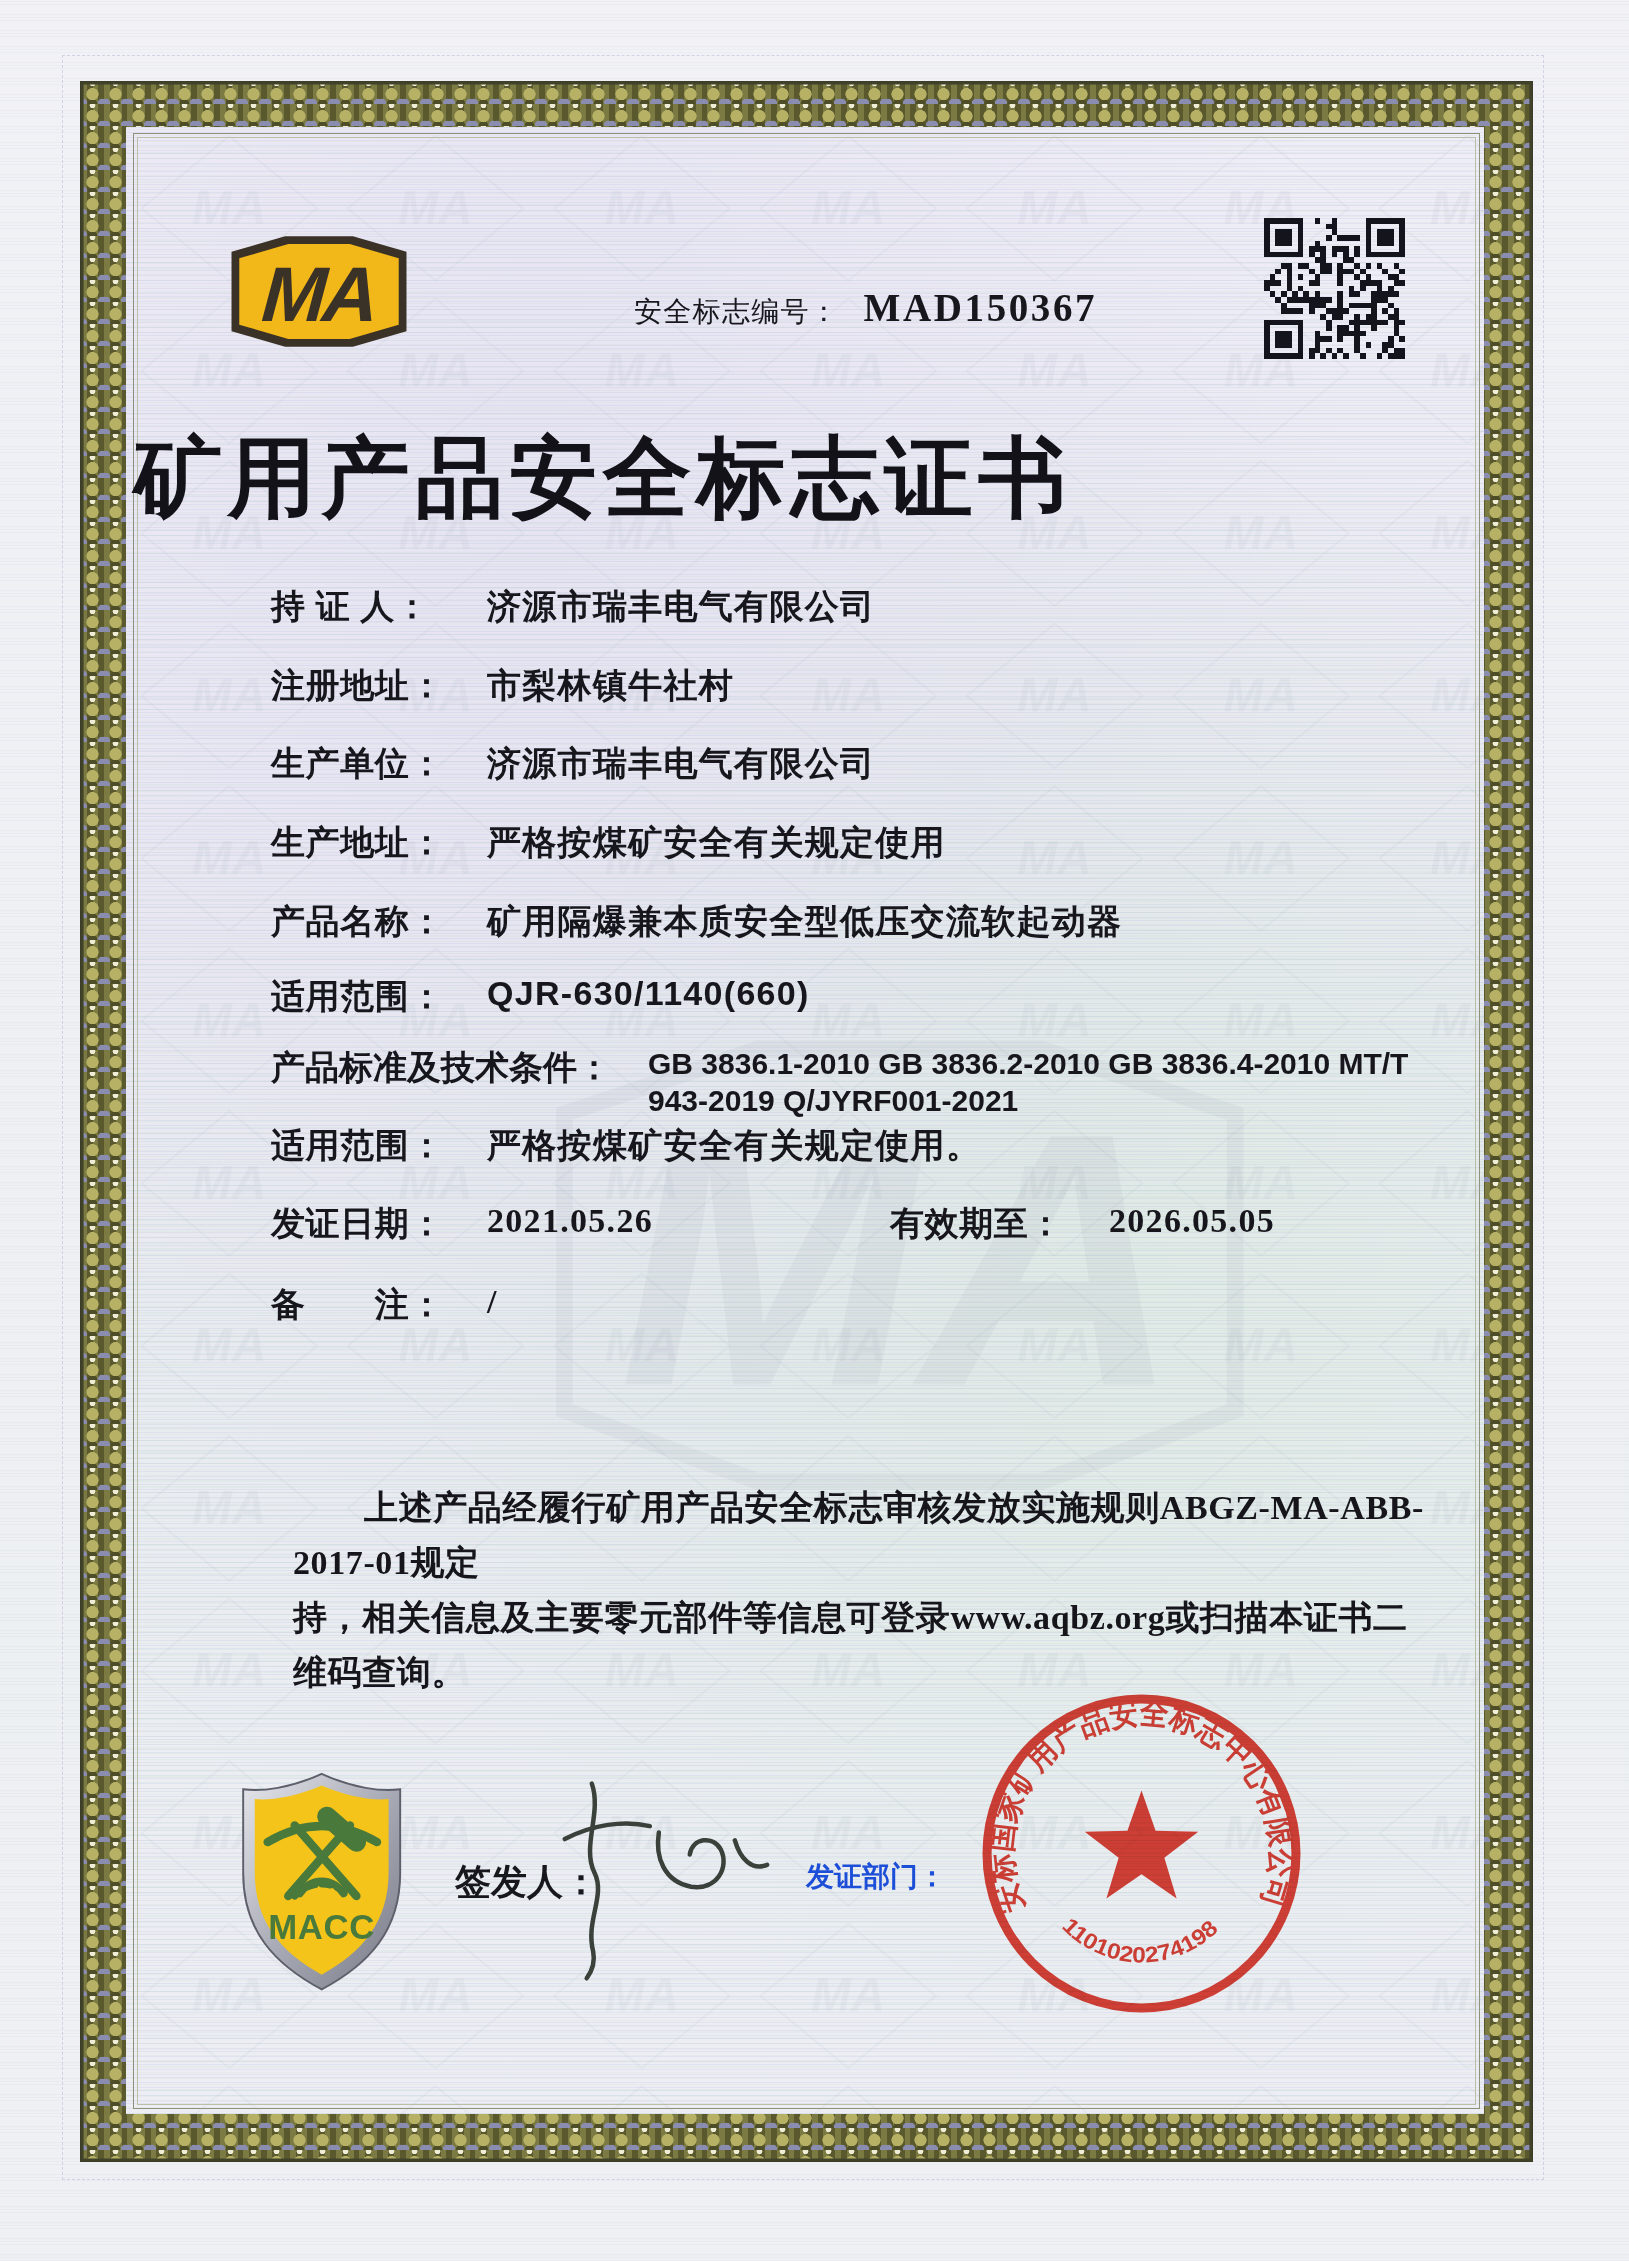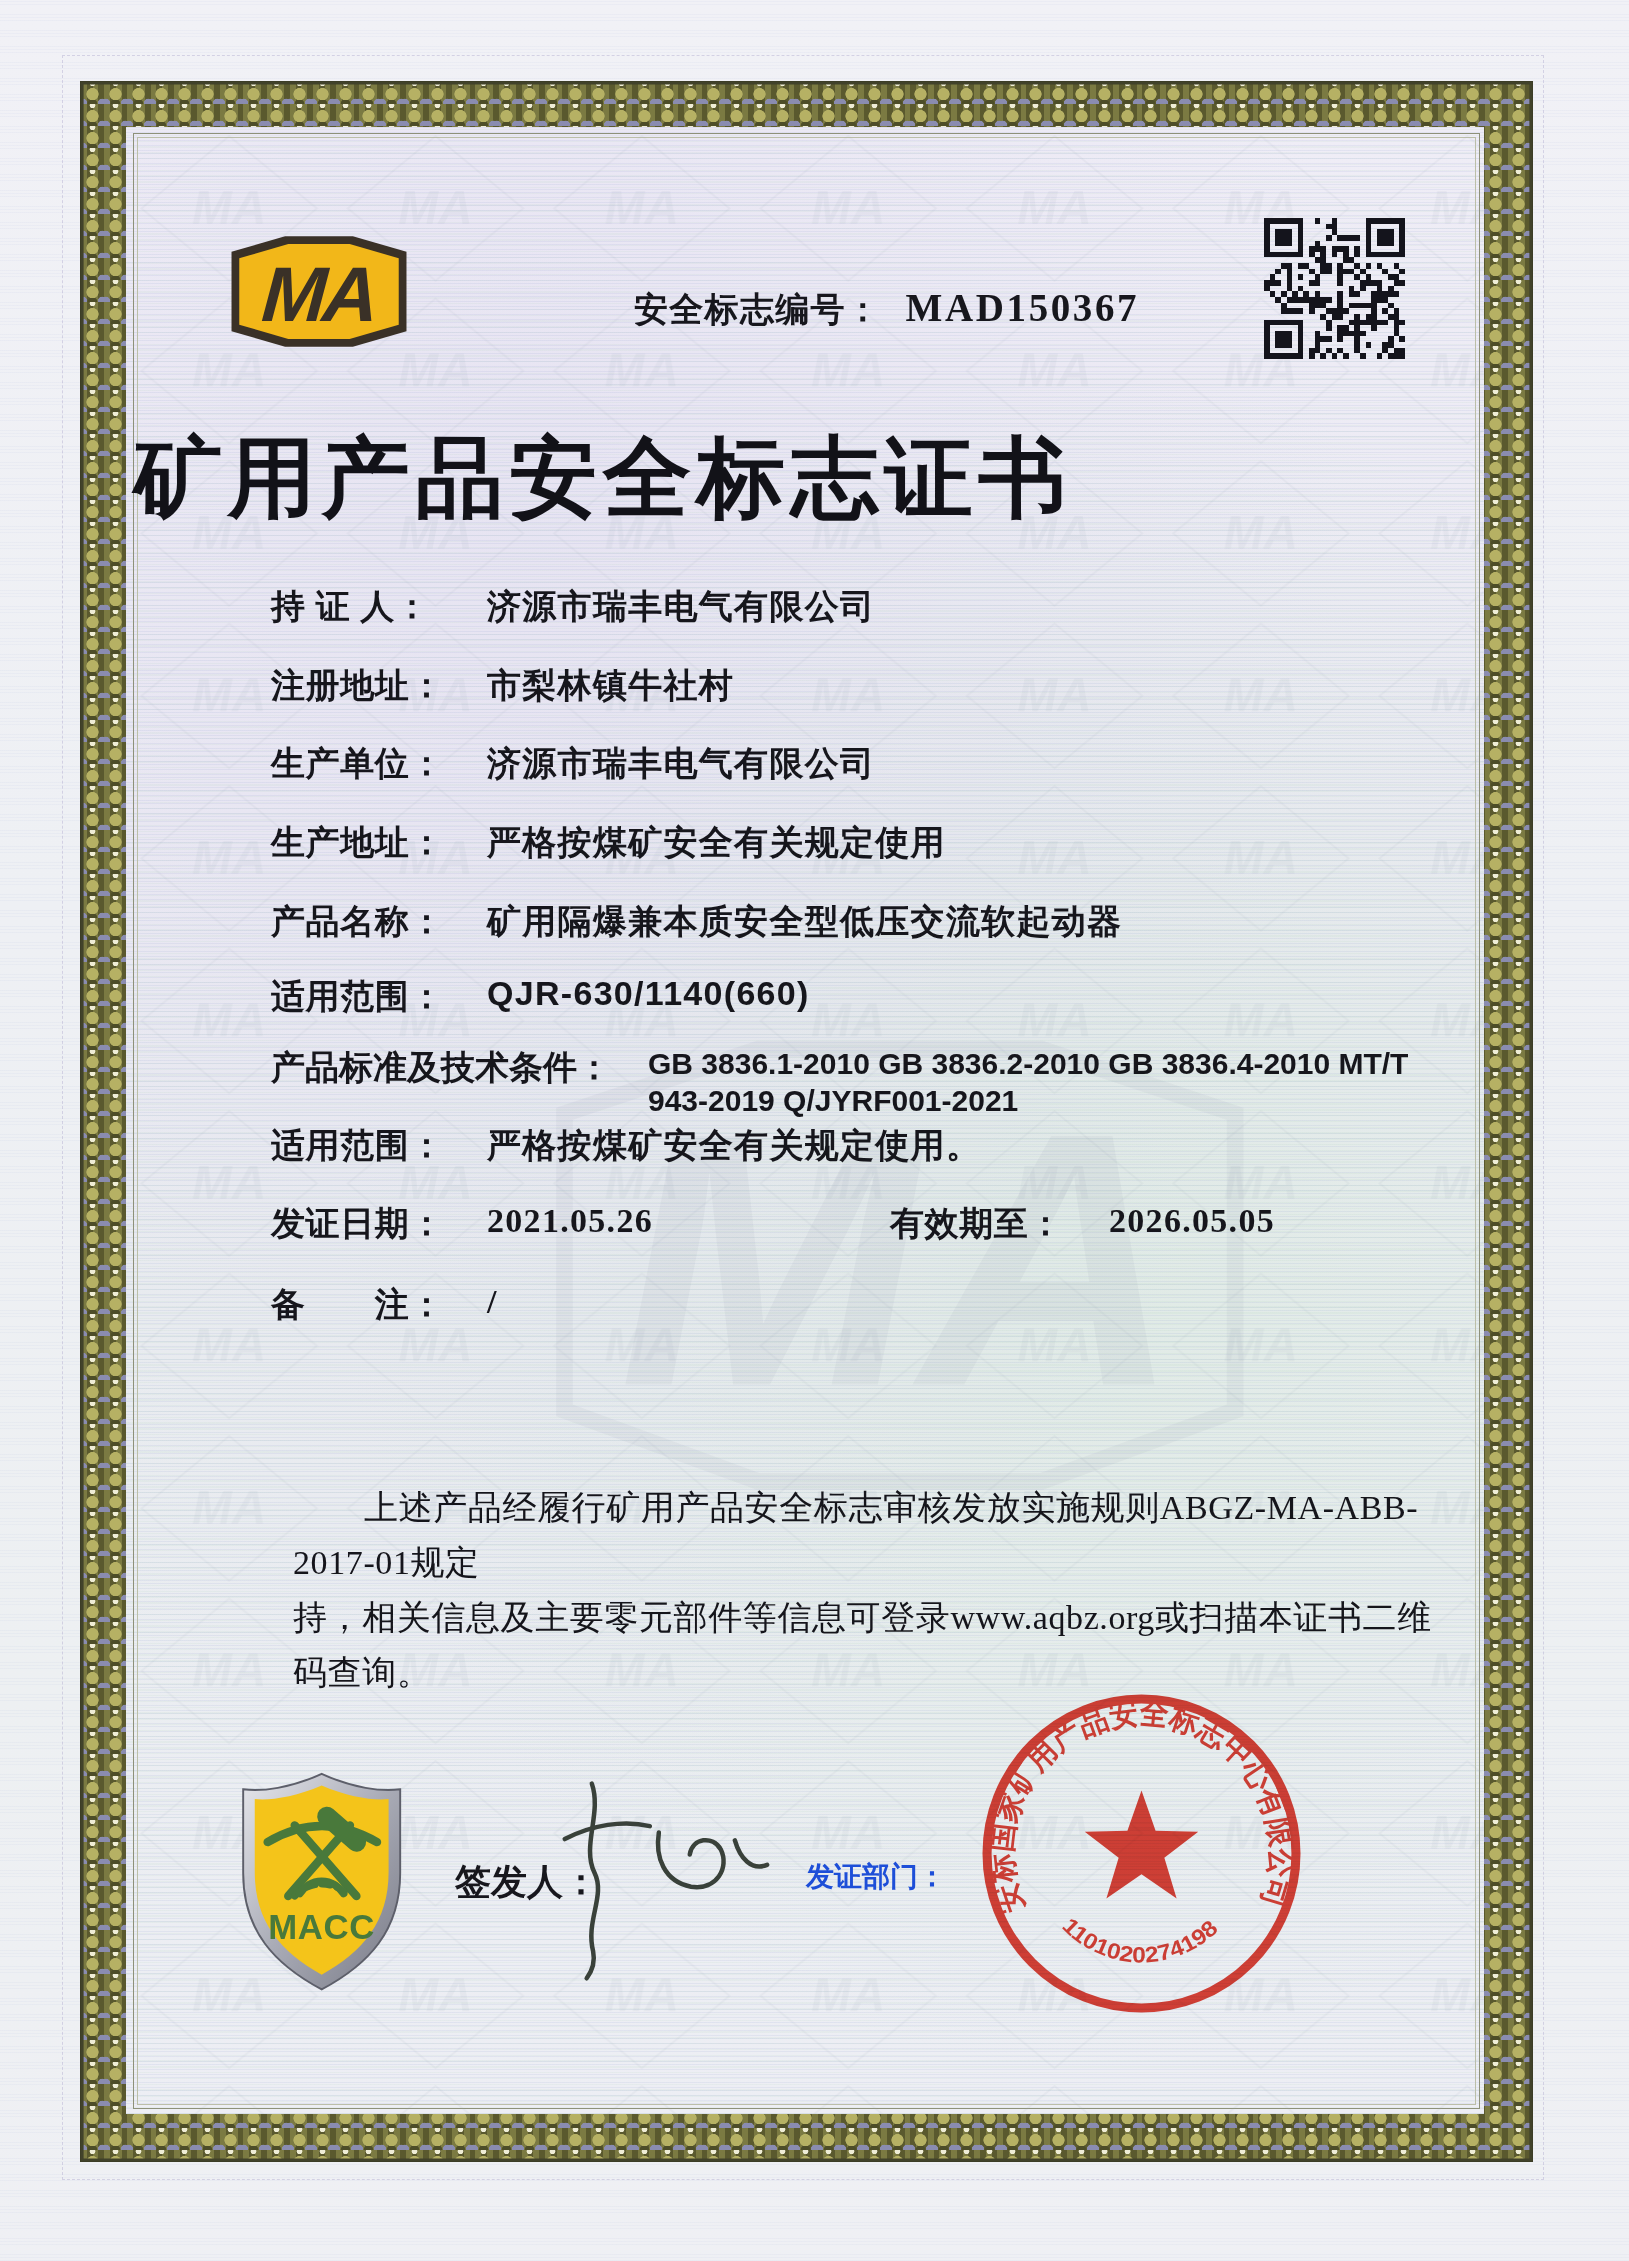--- a/index.html
+++ b/index.html
@@ -42,21 +42,21 @@
       linear-gradient(180deg,#efedf6 0%,#ebeaf3 35%,#e9edef 60%,#edeef4 100%);
   }
   .frame{left:133px;top:133px;width:1345px;height:1974px;border:1.9px solid #8e9179;}
   .frame::after{content:'';position:absolute;inset:3.2px;border:0.6px solid #bcbfa8;}
 
   .wm-svg{left:126px;top:127px;pointer-events:none;}
 
   
   .ma-logo{left:227px;top:235px;}
   .serial{left:634px;top:285px;white-space:nowrap;}
-  .serial-label{font-size:34px;font-weight:bold;color:#17171d;letter-spacing:1.3px;}
+  .serial-label{font-size:28px;font-weight:normal;color:#17171d;letter-spacing:1.3px;}
   .serial-value{font-family:"Liberation Serif",serif;font-size:39px;font-weight:bold;
     color:#17171d;margin-left:24.5px;letter-spacing:2.6px;}
   .qr{left:1264px;top:218px;}
 
   .title{left:134px;top:419px;width:1345px;text-align:left;
     font-family:"Liberation Serif",serif;font-weight:bold;font-size:88px;
     color:#121218;letter-spacing:5.8px;white-space:nowrap;}
 
   
   .row{left:271px;white-space:nowrap;font-size:34px;color:#16161c;}
@@ -64,21 +64,21 @@
   .row .val{font-family:"Liberation Serif",serif;font-weight:bold;letter-spacing:1.3px;}
   .row-std .lbl{width:377px;letter-spacing:0;}
   .std-vals{display:inline-block;vertical-align:top;font-weight:bold;
     font-size:30px;line-height:37px;letter-spacing:0;}
   .dates-b{left:890px;}
   .dates-b .lbl{width:219px;}
   .num{font-family:"Liberation Serif",serif;}
 
   
   .statement{left:293px;top:1480px;width:1140px;
-    font-family:"Liberation Serif",serif;font-weight:normal;
+    font-family:"Liberation Serif",serif;font-weight:bold;
     font-size:34px;line-height:55px;color:#15151b;letter-spacing:0.6px;}
   .statement .indent{text-indent:71px;}
 
   
   .shield{left:230px;top:1770px;}
   .sig-label{left:455px;top:1858px;font-size:36px;font-weight:bold;color:#17171d;white-space:nowrap;}
   .dept-label{left:806px;top:1858px;font-size:28px;font-weight:bold;color:#1d4ed8;white-space:nowrap;}
   .signature{left:548px;top:1763px;}
   .seal{left:976px;top:1688px;mix-blend-mode:multiply;opacity:0.94;}
   .seal text{font-weight:bold;}

